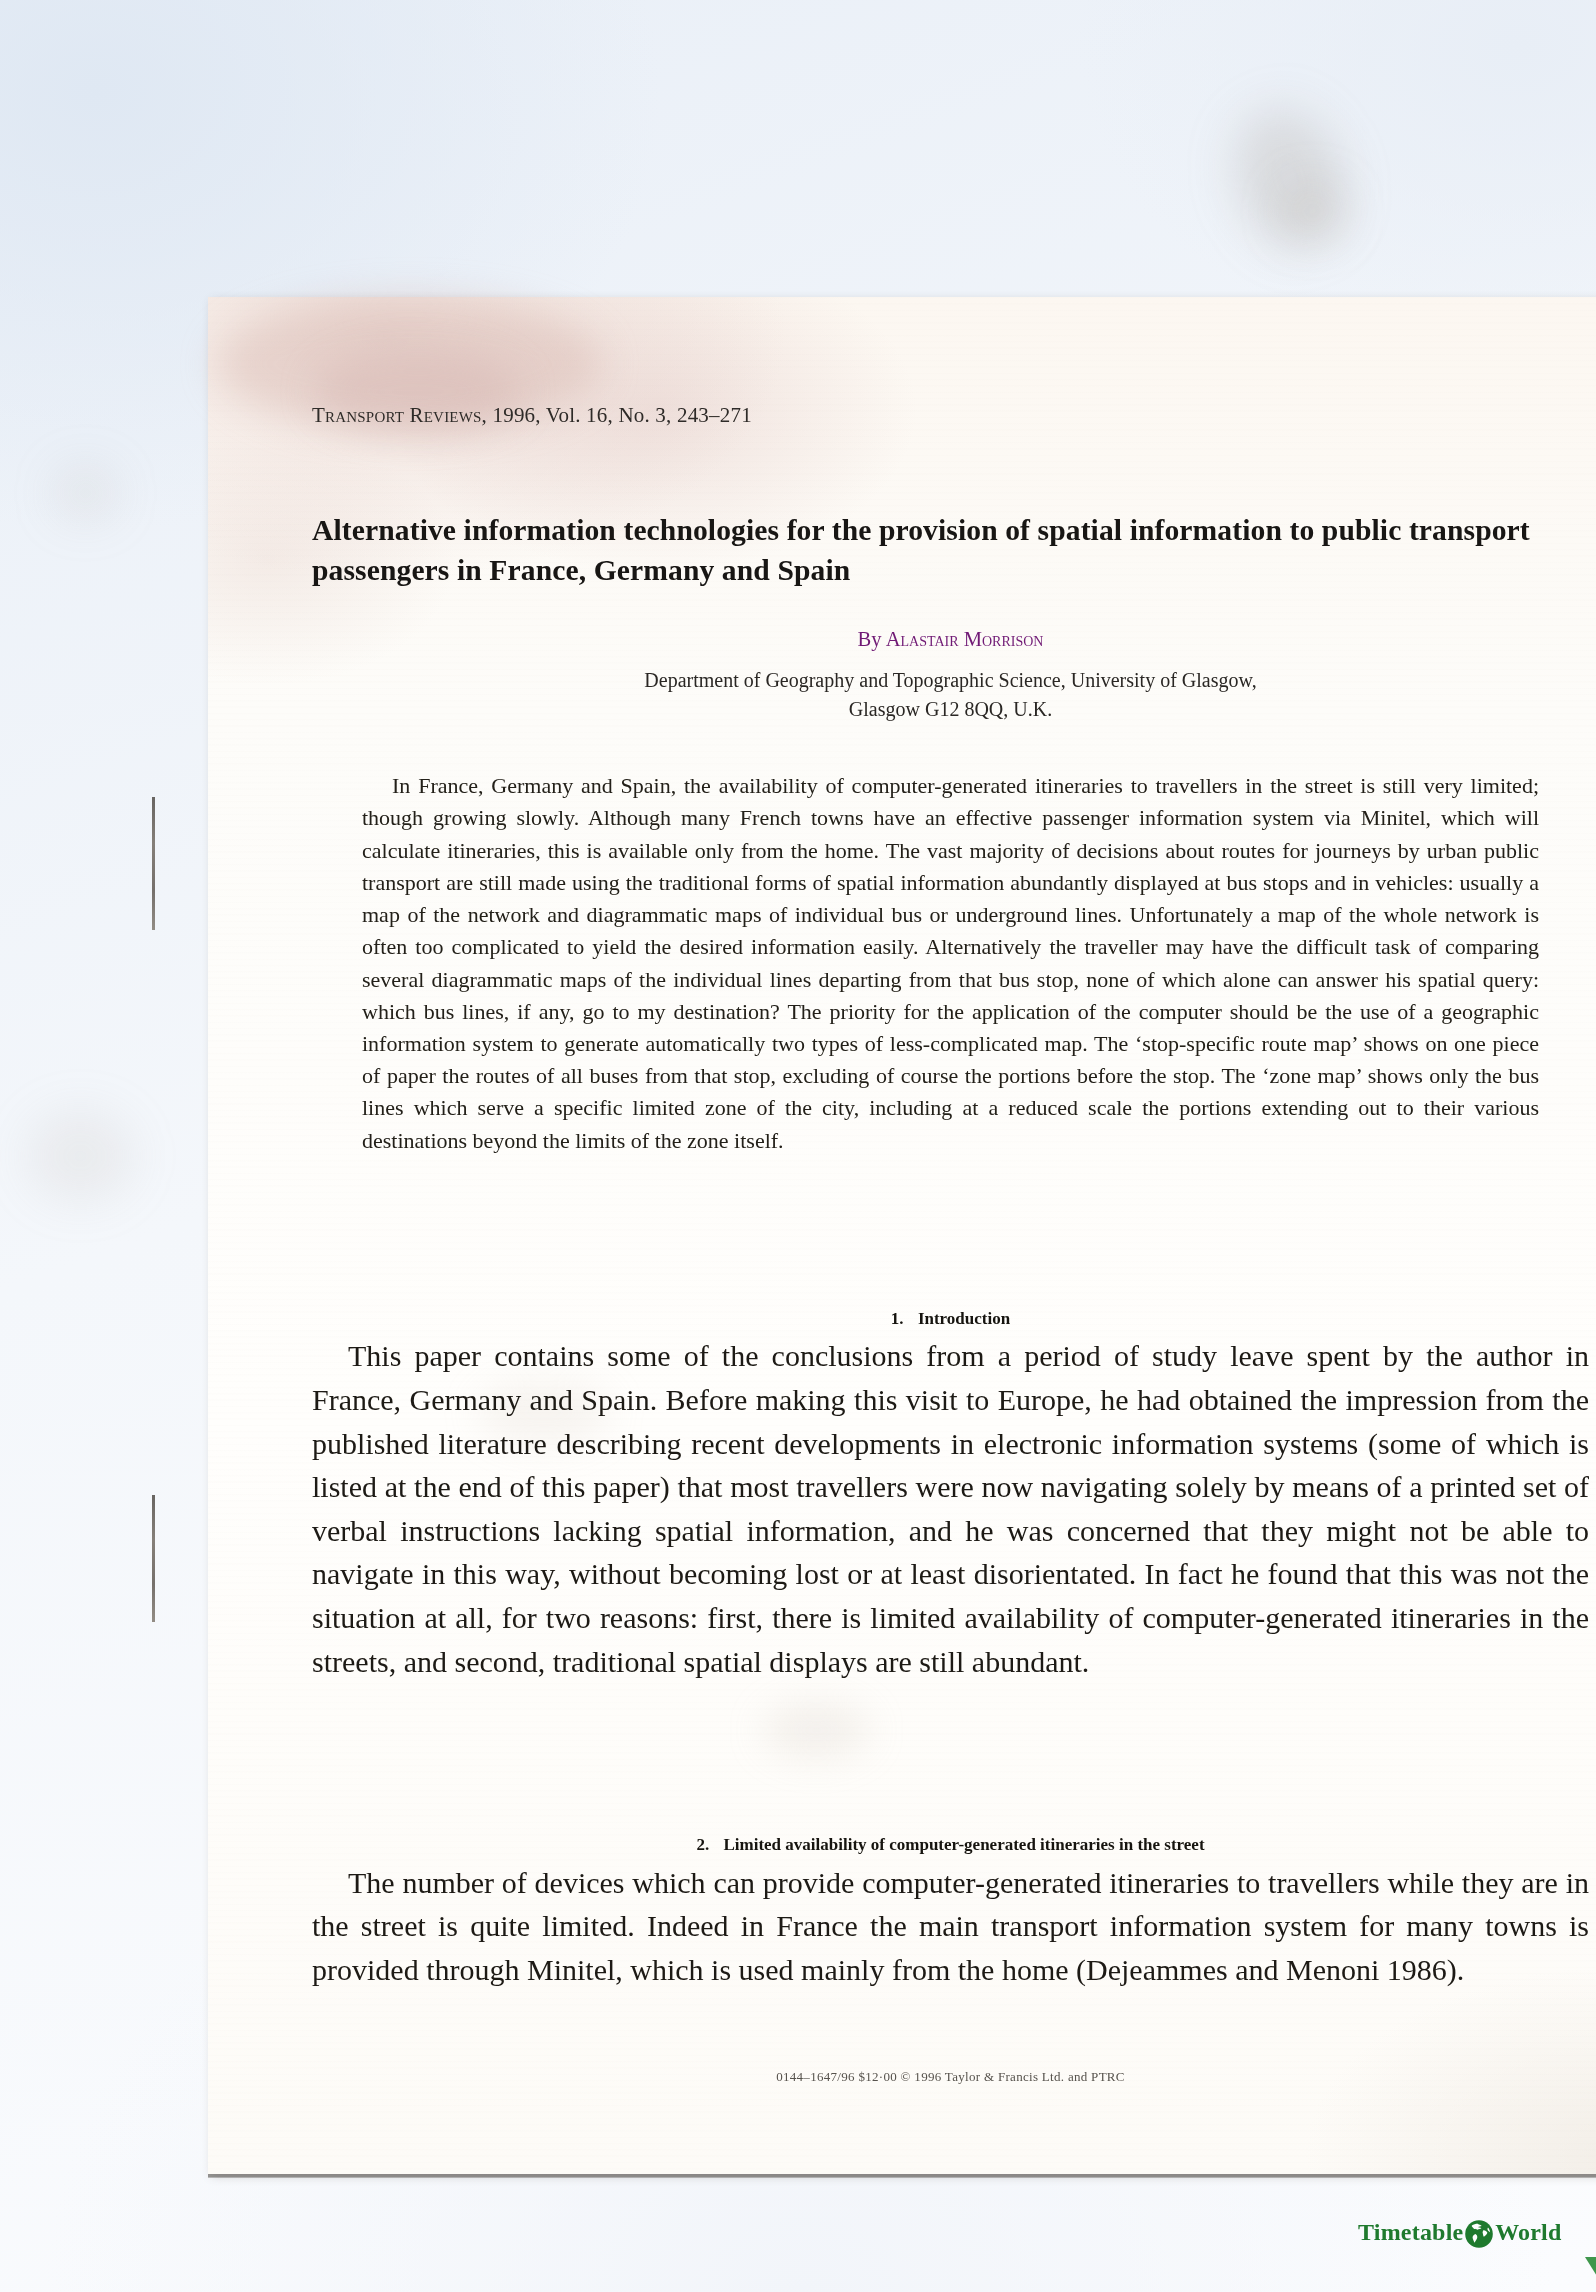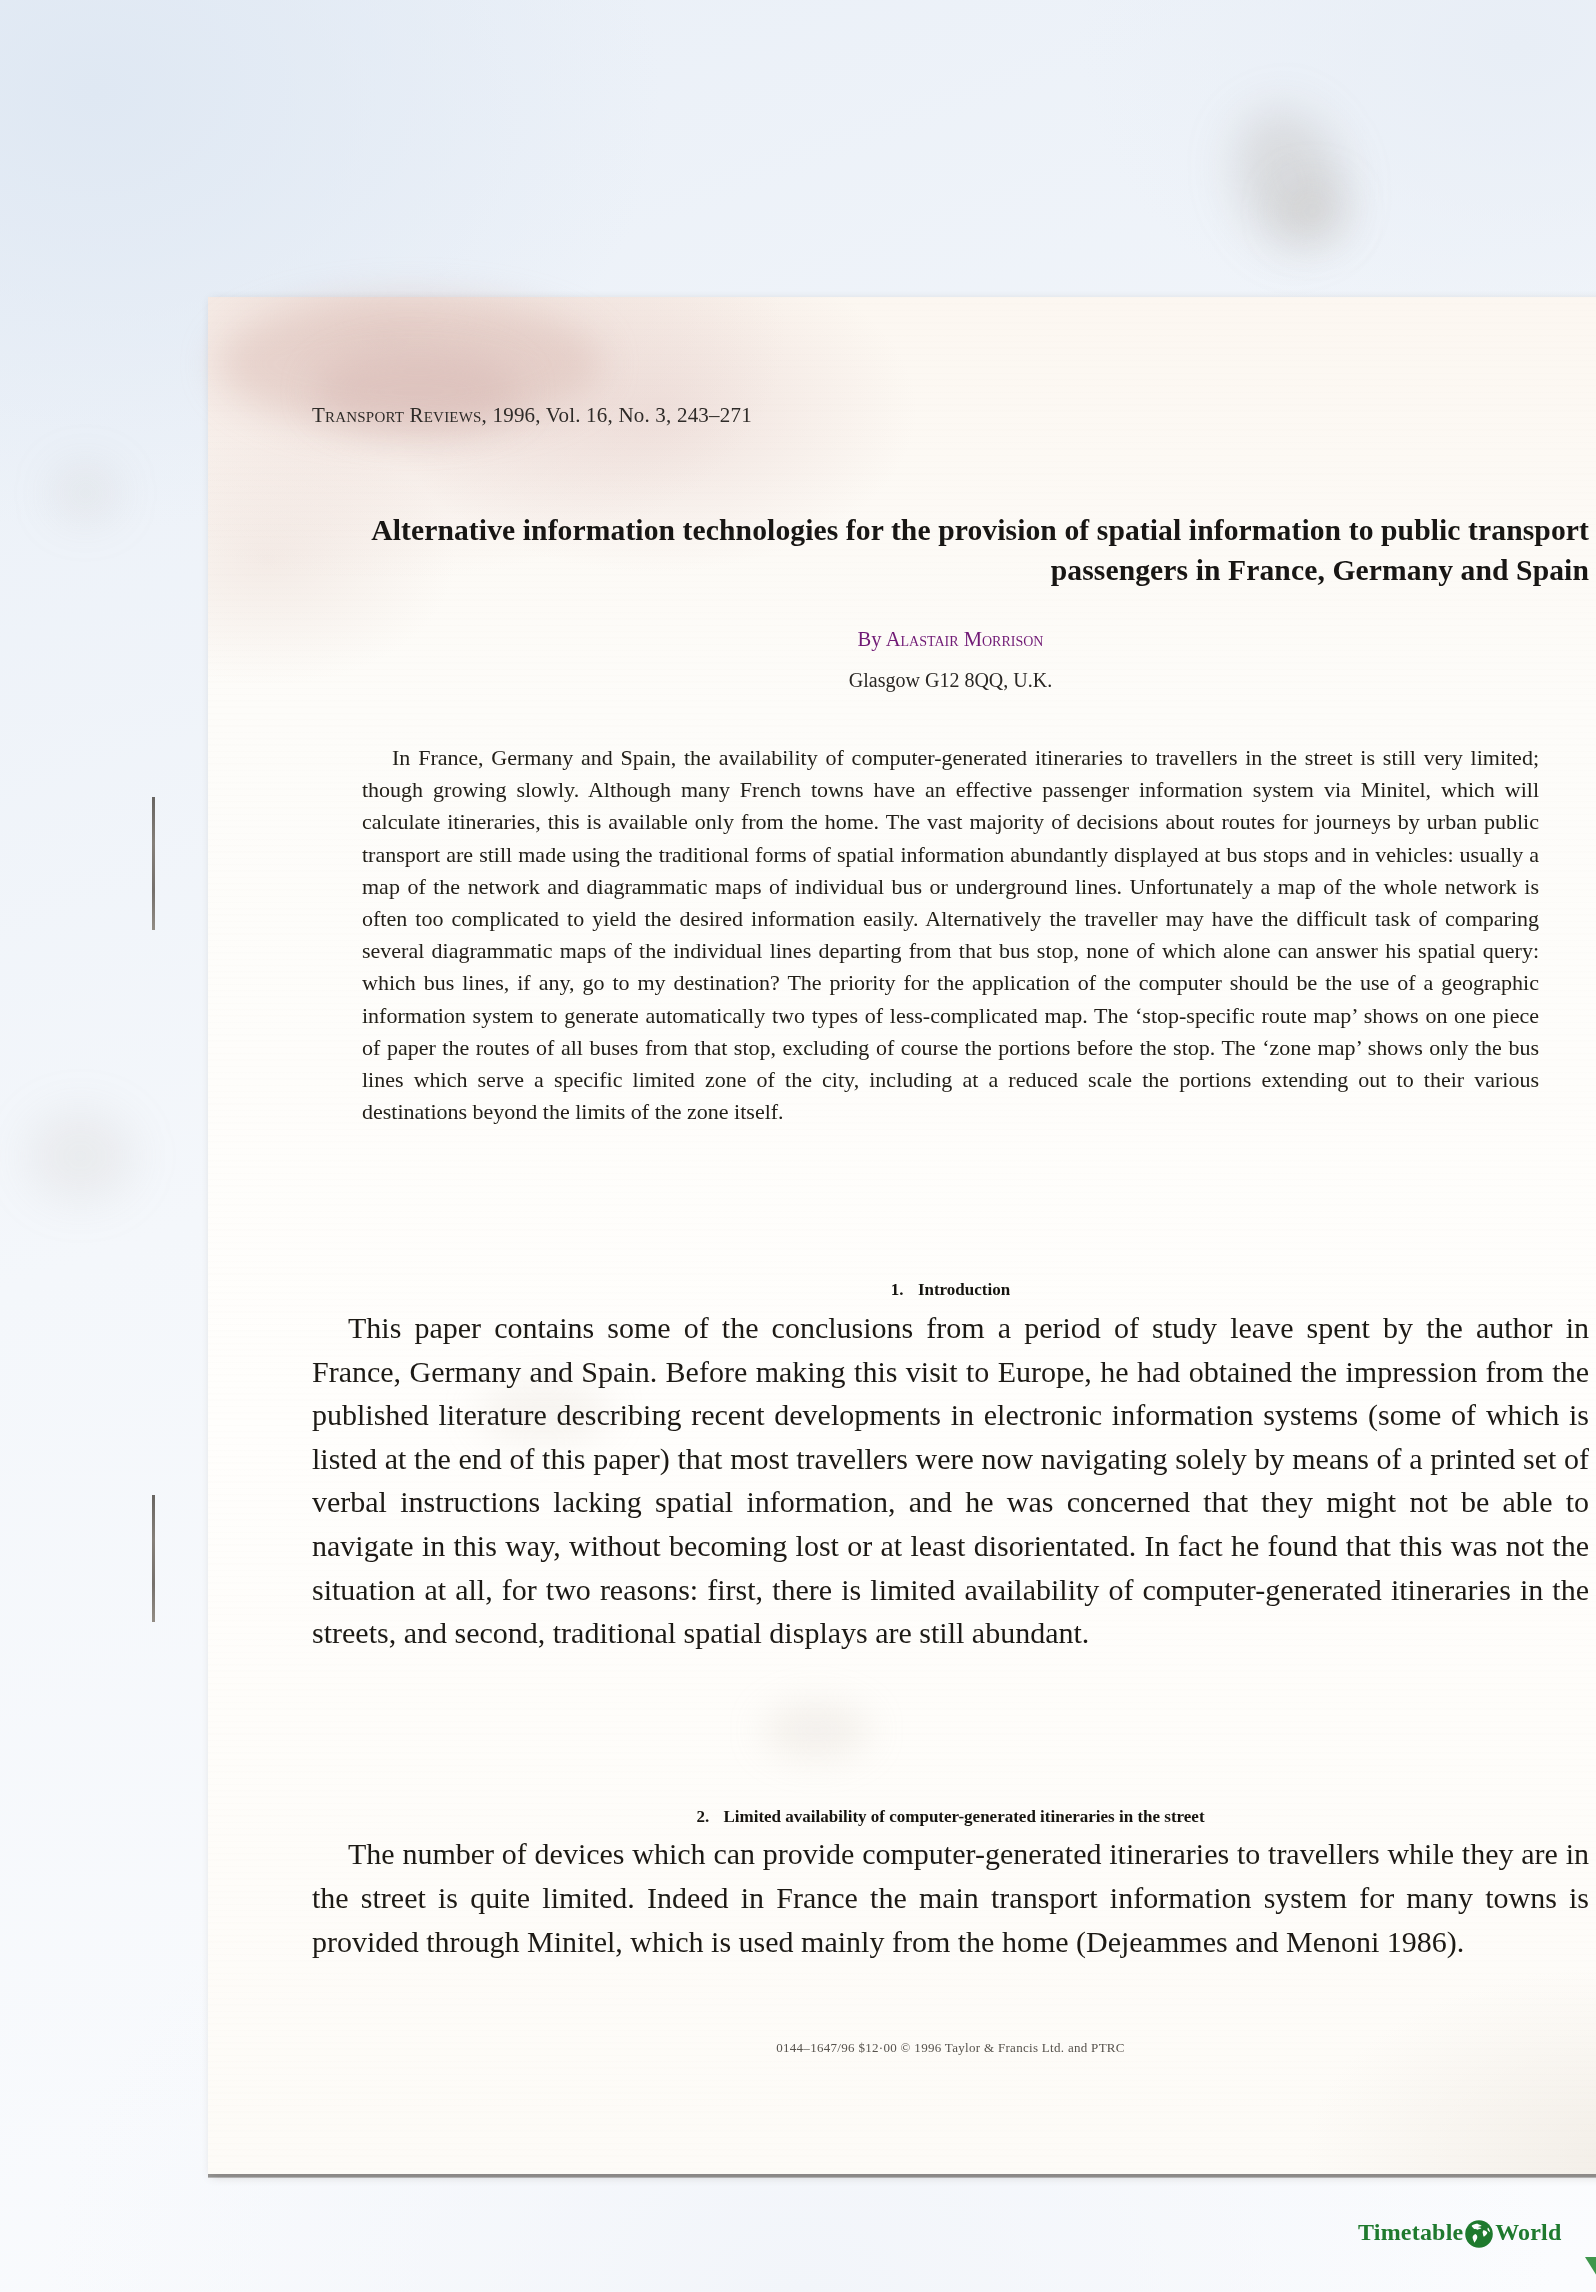--- a/index.html
+++ b/index.html
@@ -63,21 +63,21 @@
   
   .journal-line{
     margin-top:106px;
     font-size:21px;letter-spacing:0.2px;color:#2e2b28;
     font-variant:small-caps;
   }
   .journal-line .num{font-variant:normal;}
 
   .title{
     margin-top:82px;
-    text-align:right;font-weight:bold;font-size:29.6px;line-height:1.36;
+    text-align:left;font-weight:bold;font-size:29.6px;line-height:1.36;
     color:#181614;letter-spacing:0.1px;
     font-family:"Liberation Serif",serif;
   }
   .byline{
     margin-top:38px;text-align:center;font-size:20.6px;color:#701a75;
     font-variant:small-caps;
   }
   .byline .by{font-variant:normal;}
   .affil{
     margin-top:15px;text-align:center;font-size:20px;line-height:1.42;color:#2a2724;
@@ -135,20 +135,21 @@
   <div class="content">
 
     <div class="journal-line"><span>Transport Reviews</span><span class="num">, 1996, Vol. 16, No. 3, 243–271</span></div>
 
     <div class="title">Alternative information technologies for the provision of spatial information to public transport passengers in France, Germany and Spain</div>
 
     <div class="byline"><span class="by">By</span>
       <span>Alastair Morrison</span></div>
 
     <div class="affil">
+      <div>Department of Geography and Topographic Science, University of Glasgow,</div>
       <div>Glasgow G12 8QQ, U.K.</div>
     </div>
 
     <div class="abstract">In France, Germany and Spain, the availability of computer-generated itineraries to travellers in the street is still very limited; though growing slowly. Although many French towns have an effective passenger information system via Minitel, which will calculate itineraries, this is available only from the home. The vast majority of decisions about routes for journeys by urban public transport are still made using the traditional forms of spatial information abundantly displayed at bus stops and in vehicles: usually a map of the network and diagrammatic maps of individual bus or underground lines. Unfortunately a map of the whole network is often too complicated to yield the desired information easily. Alternatively the traveller may have the difficult task of comparing several diagrammatic maps of the individual lines departing from that bus stop, none of which alone can answer his spatial query: which bus lines, if any, go to my destination? The priority for the application of the computer should be the use of a geographic information system to generate automatically two types of less-complicated map. The ‘stop-specific route map’ shows on one piece of paper the routes of all buses from that stop, excluding of course the portions before the stop. The ‘zone map’ shows only the bus lines which serve a specific limited zone of the city, including at a reduced scale the portions extending out to their various destinations beyond the limits of the zone itself.</div>
 
     <div class="gap-lg"></div>
 
     <div class="sec-head"><span class="n">1.</span><span>Introduction</span></div>
     <div class="body-p">This paper contains some of the conclusions from a period of study leave spent by the author in France, Germany and Spain. Before making this visit to Europe, he had obtained the impression from the published literature describing recent developments in electronic information systems (some of which is listed at the end of this paper) that most travellers were now navigating solely by means of a printed set of verbal instructions lacking spatial information, and he was concerned that they might not be able to navigate in this way, without becoming lost or at least disorientated. In fact he found that this was not the situation at all, for two reasons: first, there is limited availability of computer-generated itineraries in the streets, and second, traditional spatial displays are still abundant.</div>
 

